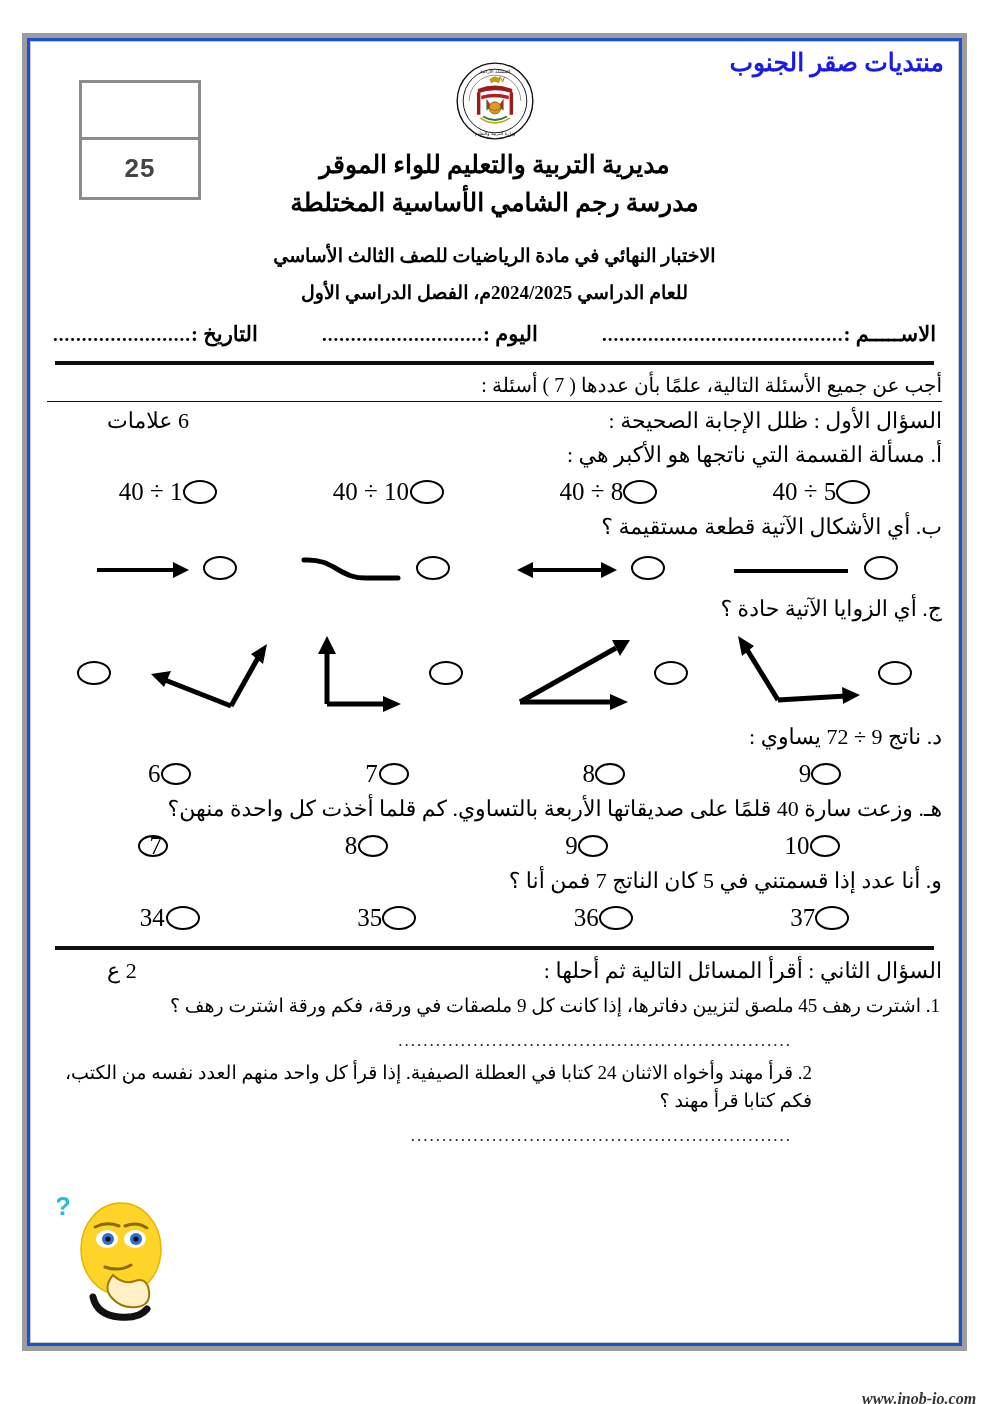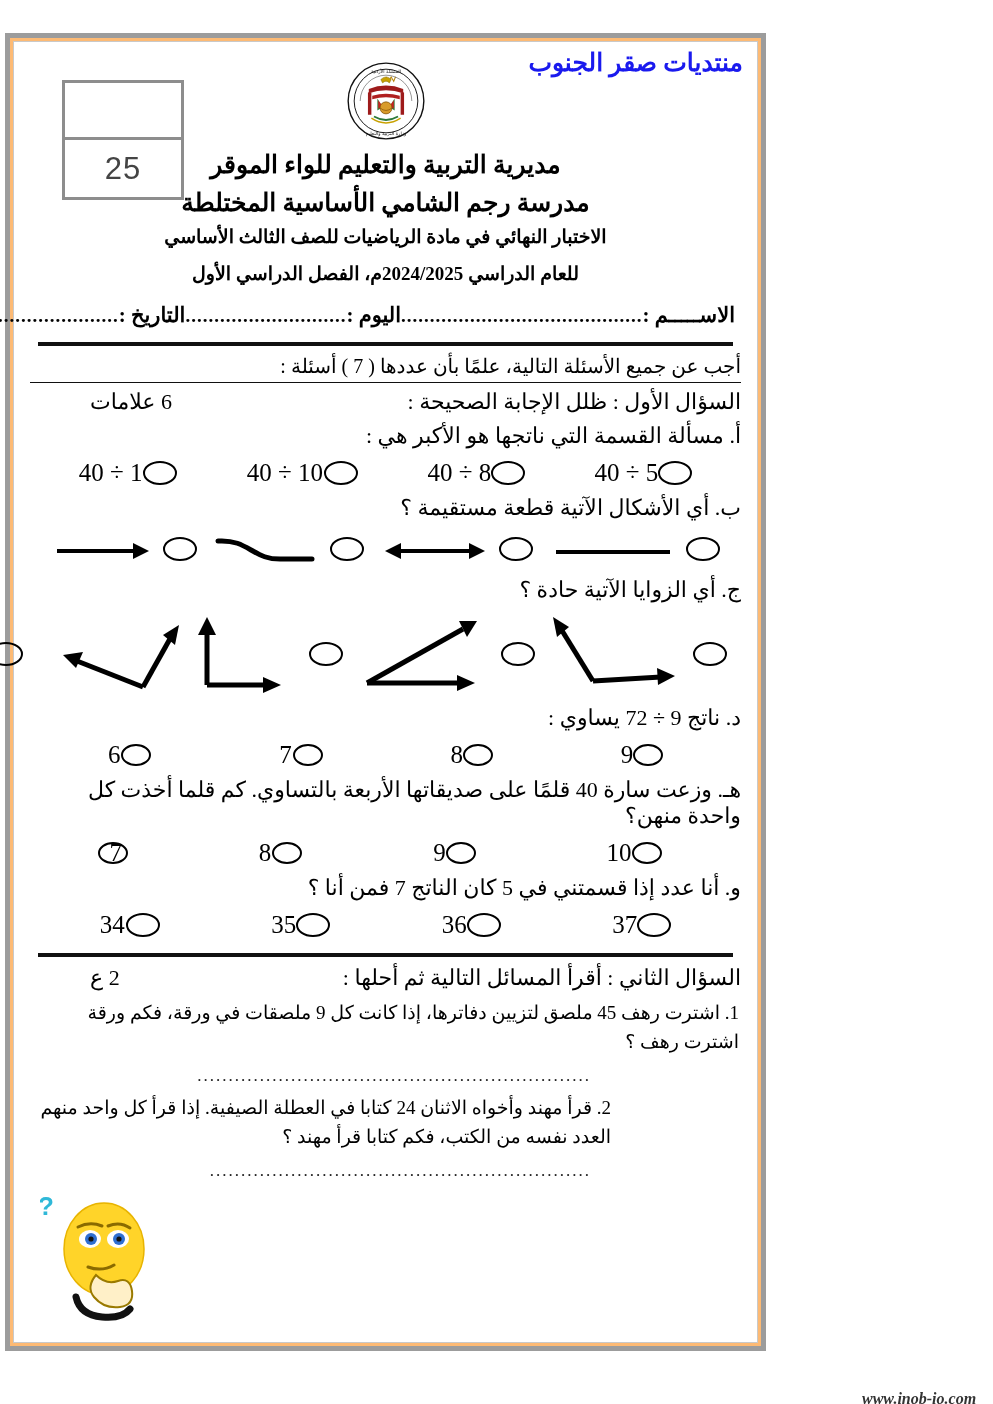--- a/index.html
+++ b/index.html
@@ -13,27 +13,27 @@
     height: 1404px;
     font-family: "Liberation Serif", "DejaVu Serif", serif;
     color: #000;
     position: relative;
     overflow: hidden;
   }
 
   
   .page {
     position: absolute;
-    left: 5px;
+    left: 22px;
     top: 33px;
-    width: 761px;
+    width: 945px;
     height: 1318px;
     border: 5px solid #9c9c9c;
     box-sizing: border-box;
-    background: #fdba74;
+    background: #1d4ed8;
   }
   .page-inner {
     position: absolute;
     inset: 3px;
     border: 1px solid #c9c9c9;
     box-sizing: border-box;
     background: #fff;
     padding: 0 16px;
   }
 
@@ -69,22 +69,22 @@
   }
   .score-box .cell-bottom {
     height: 50%;
     box-sizing: border-box;
     display: flex;
     align-items: center;
     justify-content: center;
   }
   .score-box .score-value {
     font-family: "Liberation Sans", sans-serif;
-    font-size: 31px;
-    font-weight: 400;
+    font-size: 26px;
+    font-weight: 700;
     color: #444;
     letter-spacing: 1px;
   }
 
   
   .header {
     text-align: center;
     padding-top: 16px;
   }
   .emblem {
@@ -93,21 +93,21 @@
     margin: 0 auto;
     display: block;
   }
   .head-line {
     text-align: center;
     font-weight: 700;
     white-space: nowrap;
   }
   .head-line.l1 { font-size: 25px; letter-spacing: 1px; margin-top: 6px; }
   .head-line.l2 { font-size: 25px; letter-spacing: 1px; margin-top: 9px; }
-  .head-line.l3 { font-size: 19px; margin-top: 8px; font-weight: 700; }
+  .head-line.l3 { font-size: 19px; margin-top: 27px; font-weight: 700; }
   .head-line.l4 { font-size: 19px; margin-top: 14px; font-weight: 700; }
 
   
   .idrow {
     display: flex;
     justify-content: space-between;
     align-items: baseline;
     font-size: 21px;
     font-weight: 700;
     margin-top: 18px;

